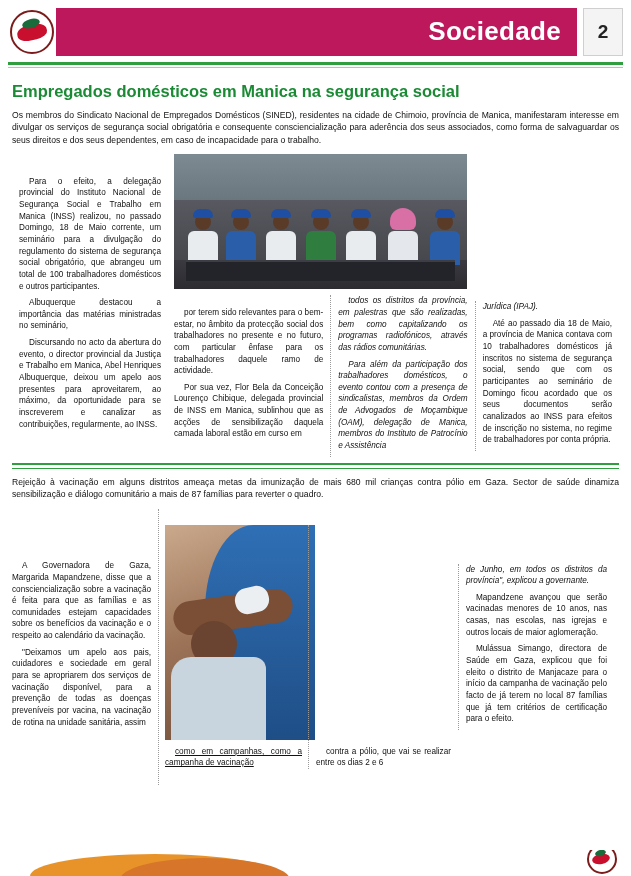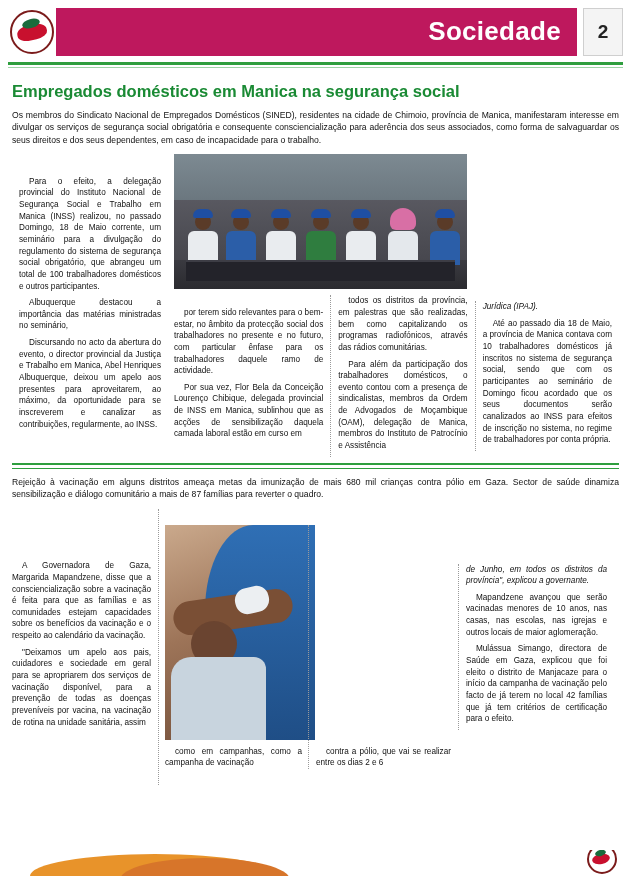--- a/index.html
+++ b/index.html
@@ -160,21 +160,21 @@
   .col p {
     margin: 0 0 5px 0;
     text-indent: 10px;
     hyphens: auto;
   }
   .col p.noindent { text-indent: 0; font-style: italic; }
 
   
   .a1-col1 { width: 160px; }
   .a1-col2 { width: 157px; }
-  .a1-col3 { width: 145px; }
+  .a1-col3 { width: 145px; font-style: italic; }
   .a1-col4 { width: 145px; }
 
   .photo-block {
     width: 293px;
     height: 135px;
     margin: 0 0 6px 0;
     position: relative;
     overflow: hidden;
     background: #4a4a52;
   }
@@ -254,21 +254,21 @@
   .ph2-glove {
     position: absolute; left: 70px; top: 62px; width: 34px; height: 26px;
     background: #eceff2; border-radius: 12px;
     transform: rotate(-14deg);
   }
 
   
   .a2-col1 { width: 146px; }
   .a2-col3 { width: 150px; }
   .a2-col4 { width: 156px; }
-  .a2-photo-col { width: 150px; padding: 16px 6px; }
+  .a2-photo-col { width: 150px; padding: 16px 6px; text-decoration: underline; }
 
   
   .bottom-strip {
     position: absolute;
     left: 0; right: 0; bottom: 0;
     height: 26px;
     overflow: hidden;
   }
   .bottom-oval {
     position: absolute;
@@ -426,21 +426,21 @@
     </div>
 
     <div class="col a2-col3">
       <div style="height:221px;"></div>
       <p style="margin:0; text-indent:10px;">contra a pólio, que vai se realizar entre os dias 2 e 6</p>
     </div>
 
     <div class="col a2-col4">
       <p class="noindent">de Junho, em todos os distritos da província", explicou a governante.</p>
       <p>Mapandzene avançou que serão vacinadas menores de 10 anos, nas casas, nas escolas, nas igrejas e outros locais de maior aglomeração.</p>
-      <p>Mulássua Simango, directora de Saúde em Gaza, explicou que foi eleito o distrito de Manjacaze para o início da campanha de vacinação pelo facto de já terem no local 42 famílias que já tem critérios de certificação para o efeito.</p>
+      <p>Mulássua Simango, directora de Saúde em Gaza, explicou que foi eleito o distrito de Manjacaze para o início da campanha de vacinação pelo facto de já terem no local 87 famílias que já tem critérios de certificação para o efeito.</p>
     </div>
   </div>
 </div>
 
 <div class="bottom-strip">
   <div class="bottom-oval"></div>
   <div class="bottom-oval2"></div>
   <div class="bottom-logo"></div>
 </div>
 

